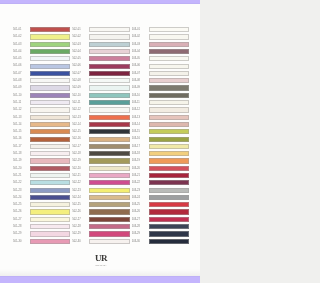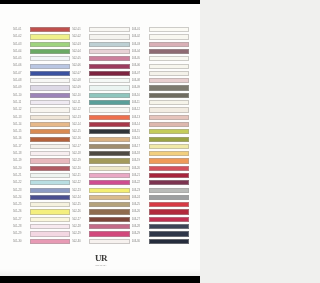--- a/index.html
+++ b/index.html
@@ -5,21 +5,21 @@
   html,body{margin:0;padding:0;}
   body{
     width:200px;height:283px;
     background:#f0f0ee;
     font-family:"Liberation Sans", sans-serif;
     overflow:hidden;
   }
   #page{
     position:relative;
     width:200px;height:283px;
-    background:#000000;
+    background:#c4b5fd;
     box-sizing:border-box;
   }
   #sheet{
     position:absolute;
     left:0;top:4px;
     width:200px;height:272px;
     background:#fdfdfc;
     box-shadow:0 0 1px rgba(0,0,0,0.18);
     box-sizing:border-box;
   }

